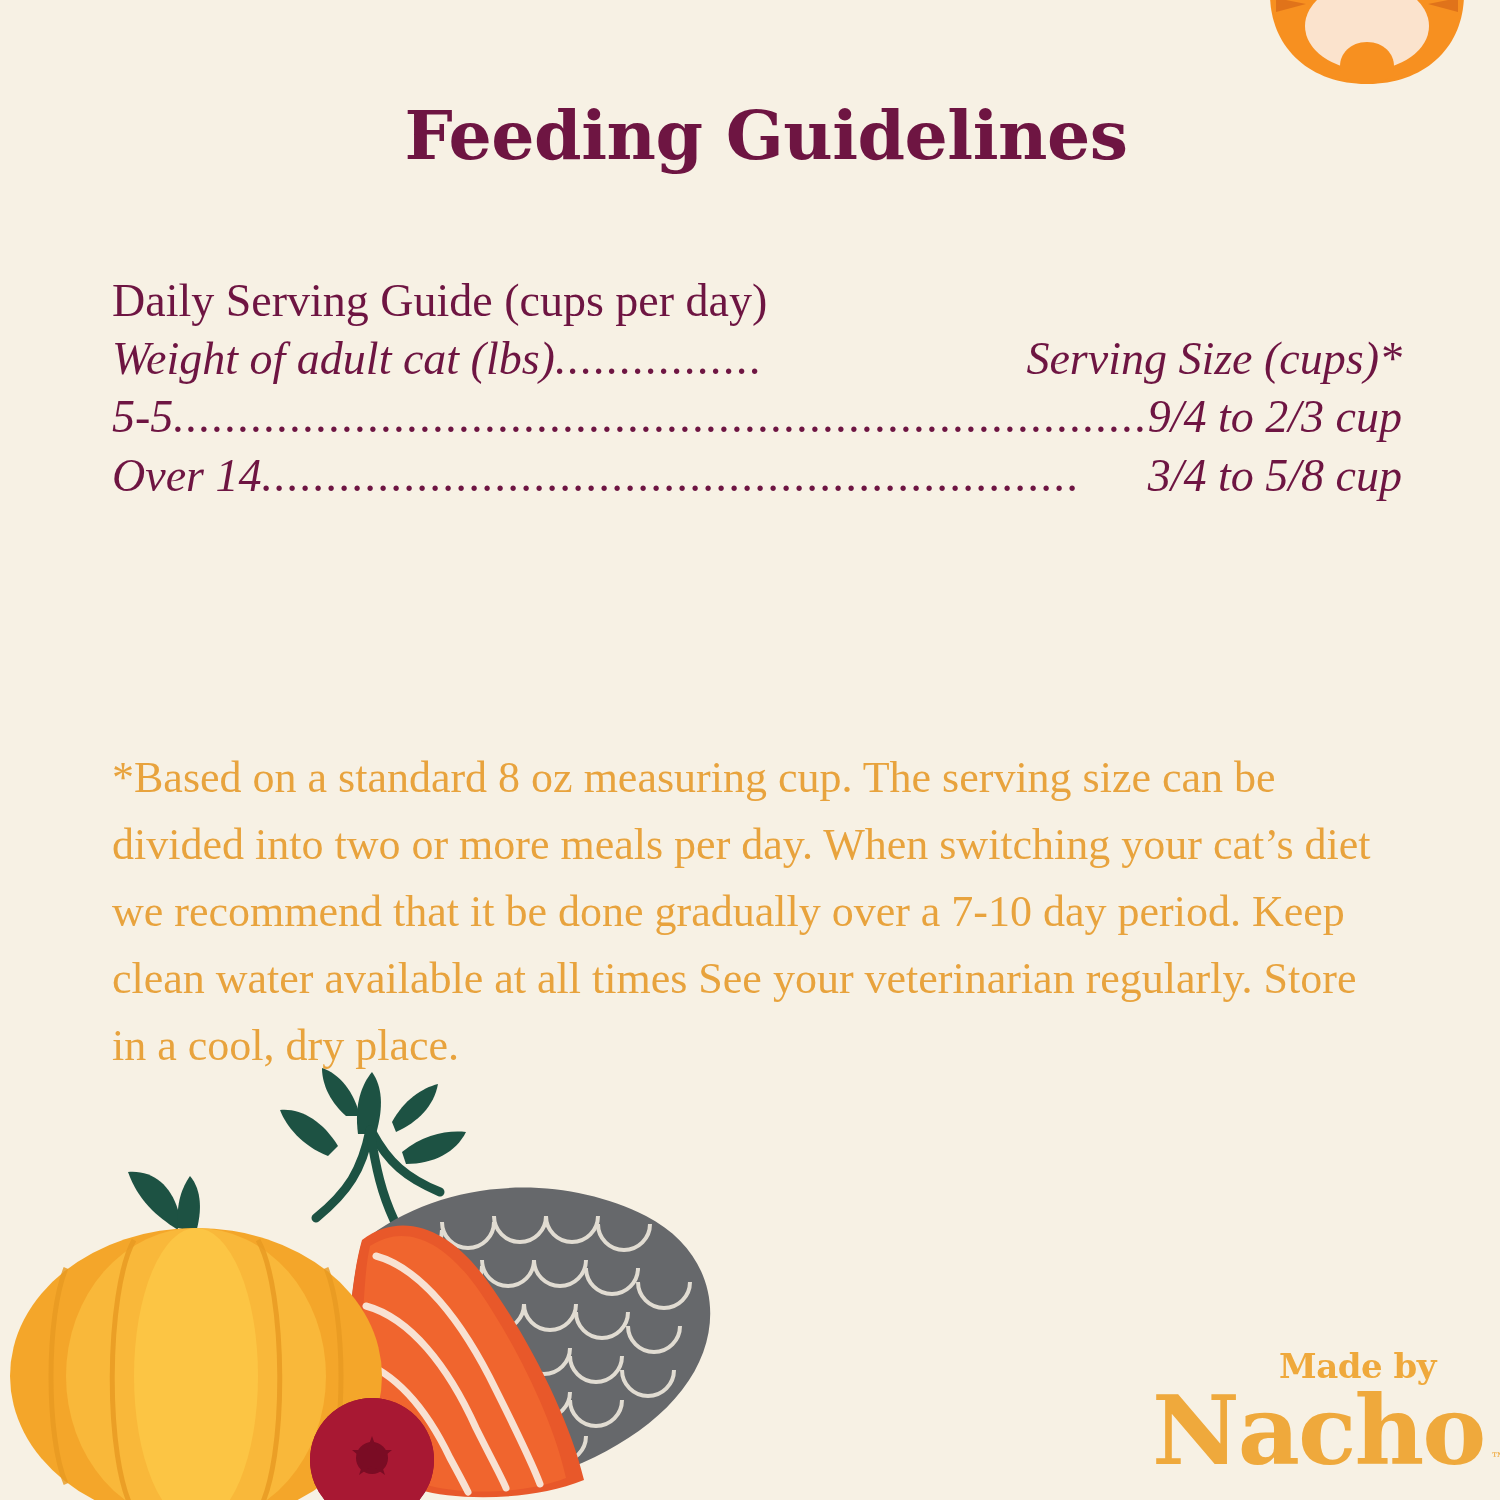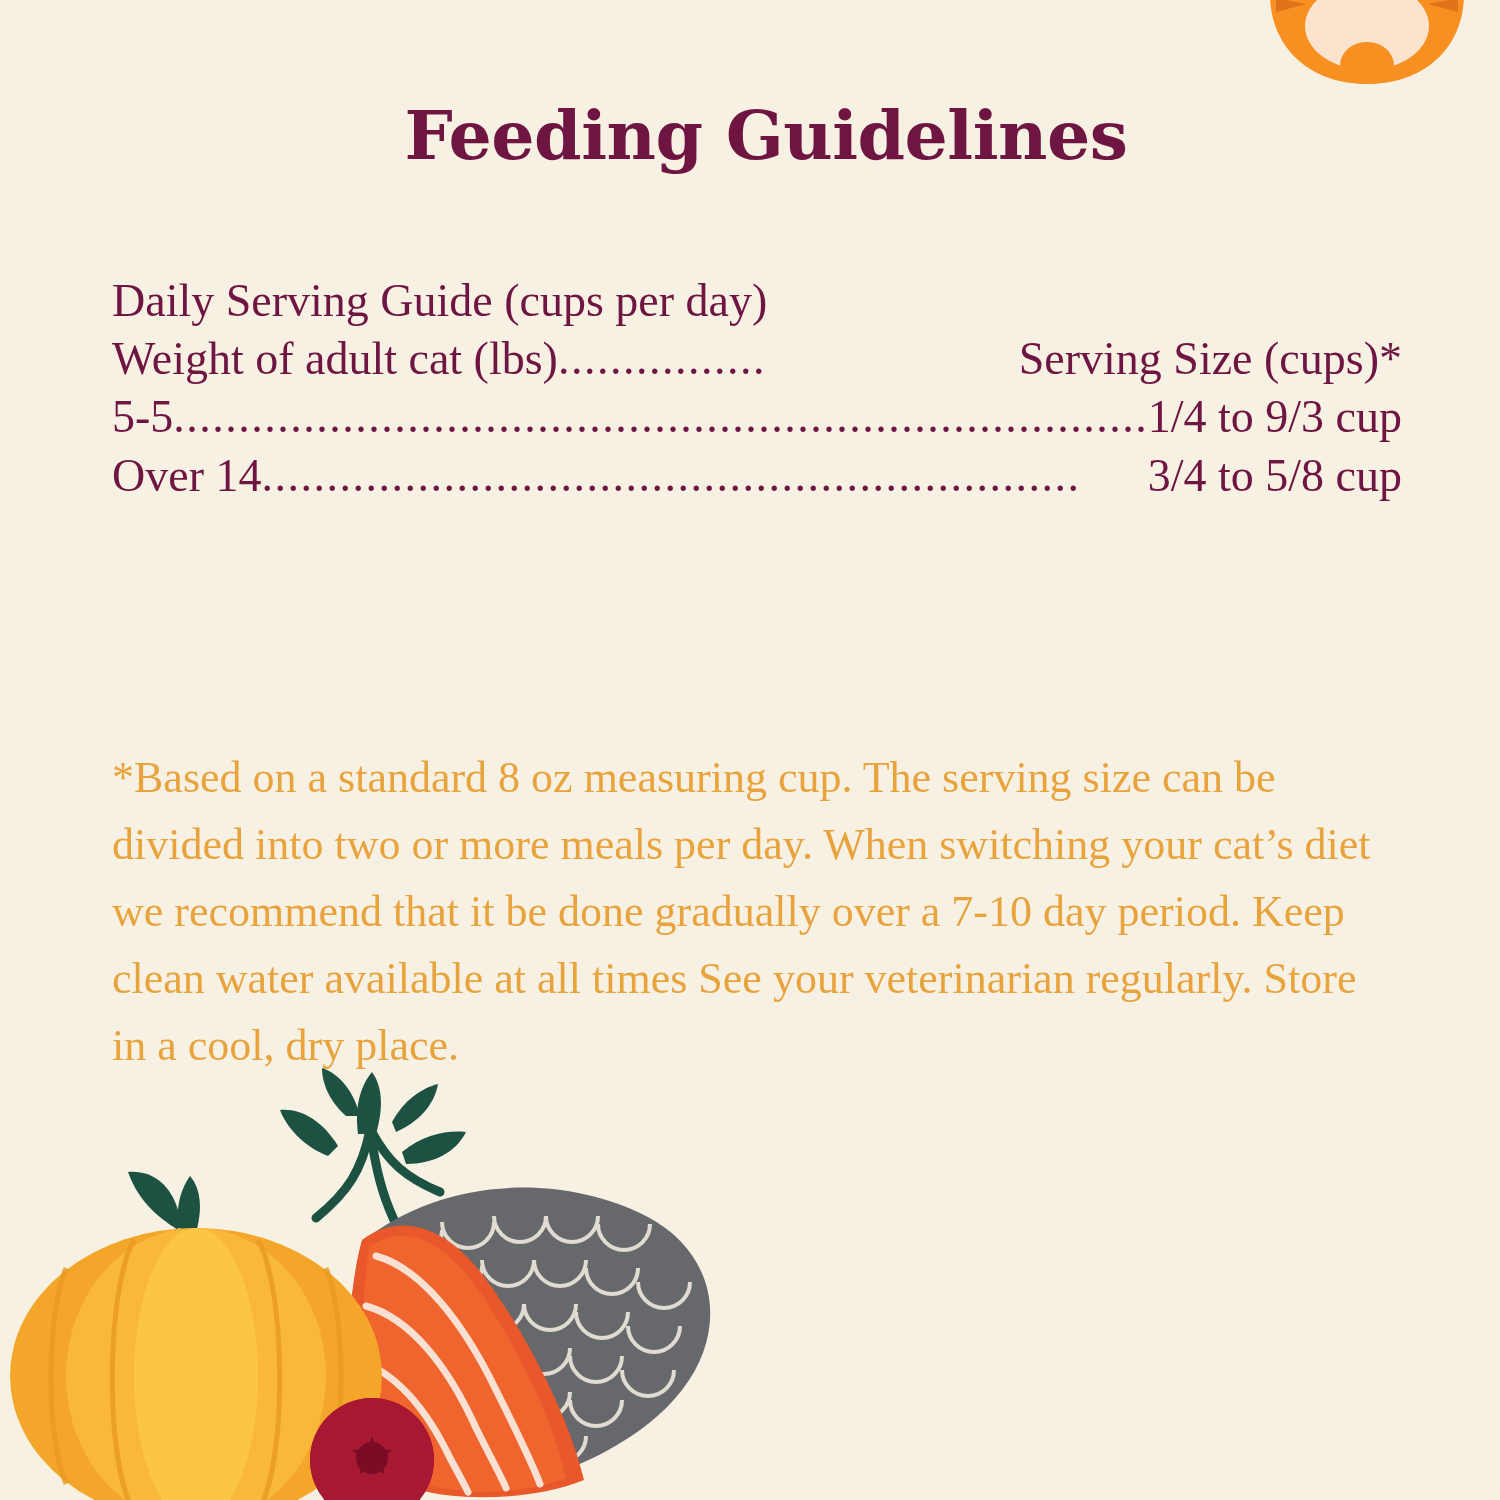--- a/index.html
+++ b/index.html
@@ -58,20 +58,21 @@
   }
   .guide-line {
     white-space: nowrap;
     display: block;
   }
   .row {
     display: flex;
     align-items: baseline;
     width: 100%;
     white-space: nowrap;
+    font-style: italic;
   }
   .row .lead {
     flex: 0 0 auto;
   }
   .row .dots {
     flex: 1 1 auto;
     overflow: hidden;
     white-space: nowrap;
     letter-spacing: 1.5px;
     margin: 0 0px;
@@ -175,21 +176,21 @@
 
     <div class="row">
       <span class="lead">Weight of adult cat (lbs)</span>
       <span class="dots">................</span>
       <span class="val">Serving Size (cups)*</span>
     </div>
 
     <div class="row">
       <span class="lead">5-5</span>
       <span class="dots">..............................................................................</span>
-      <span class="val">1/4 to 9/3 cup</span>
+      <span class="val">9/4 to 2/3 cup</span>
     </div>
 
 
     <div class="row">
       <span class="lead">Over 14</span>
       <span class="dots">...............................................................</span>
       <span class="val"> 3/4 to 5/8 cup</span>
     </div>
   </div>
 
@@ -274,14 +275,20 @@
 
       <g>
         <circle cx="362" cy="400" r="62" fill="#9e1230"></circle>
         <circle cx="362" cy="400" r="62" fill="#a81833"></circle>
         <path d="M362 398 m-16 0 a16 16 0 1 0 32 0 a16 16 0 1 0 -32 0" fill="#7a0c24"></path>
         <path d="M362 376 l5 14 h15 l-12 10 5 15 -13 -9 -13 9 5 -15 -12 -10 h15 z" fill="#7a0c24"></path>
       </g>
     </svg>
   </div>
 
+  <div class="brand">
+    <div class="made-by">Made by</div>
+    <div class="nacho">
+      <span>Nacho</span><span class="tm">™</span>
+    </div>
+  </div>
 
 </div>
 
 </body></html>

